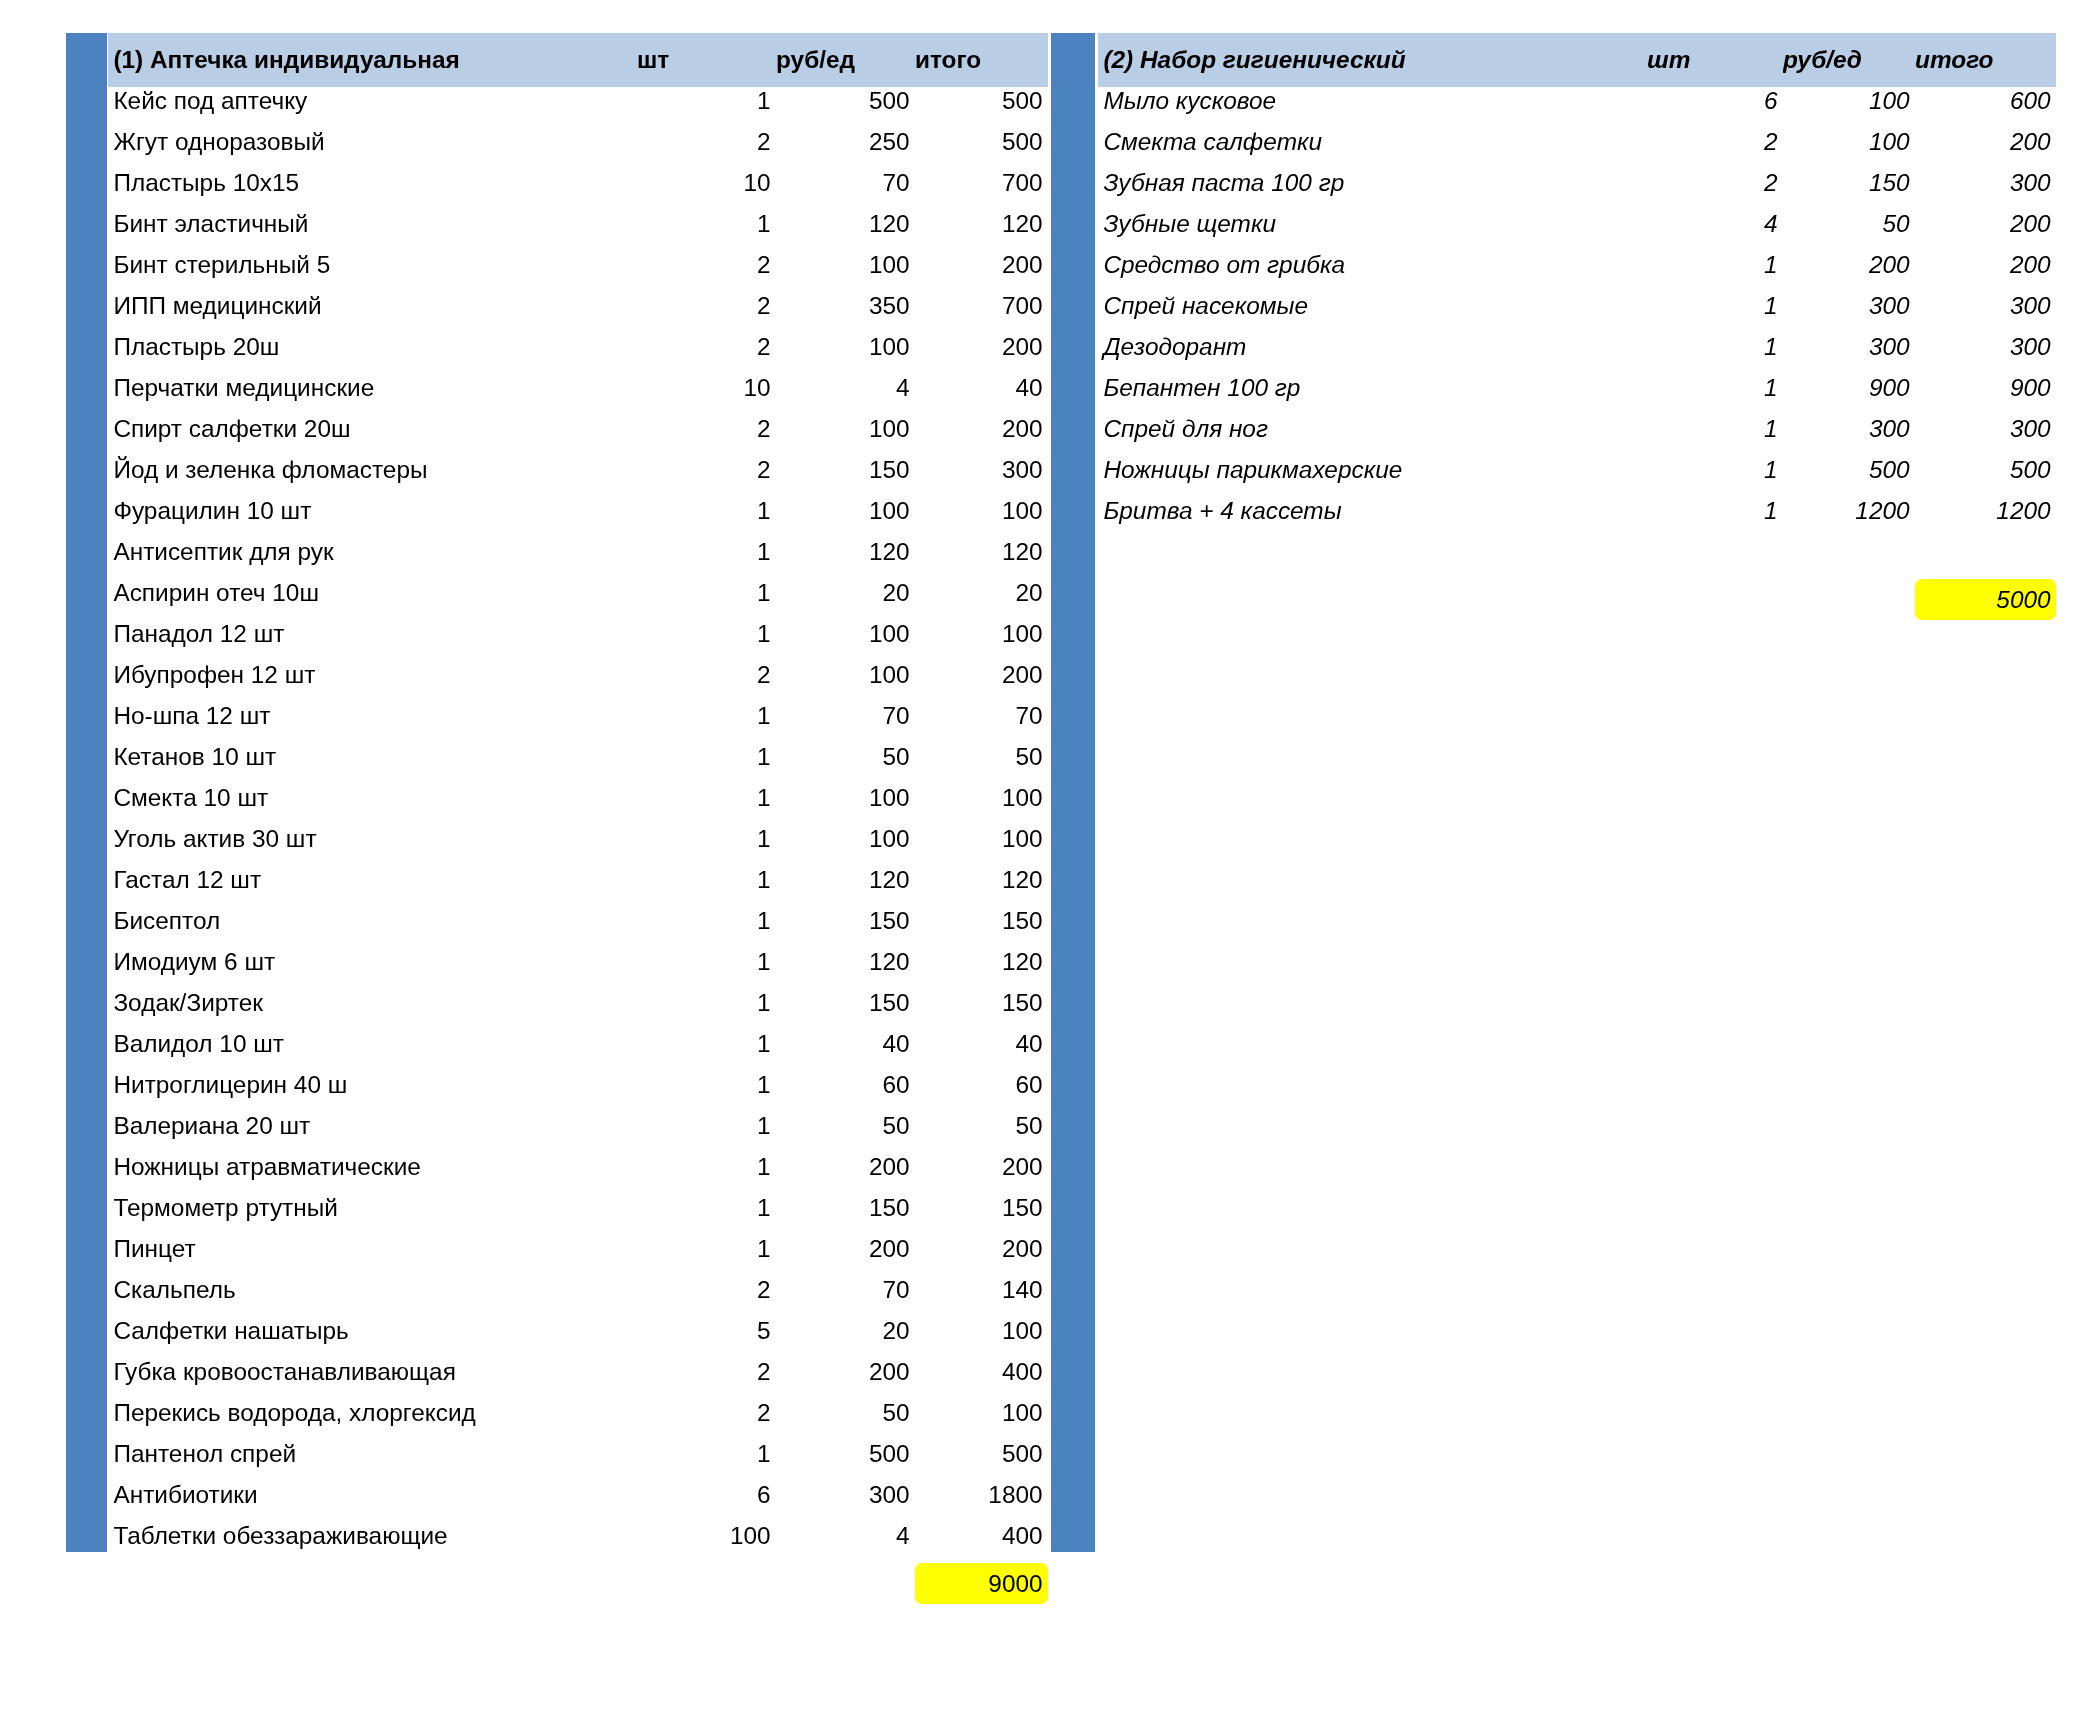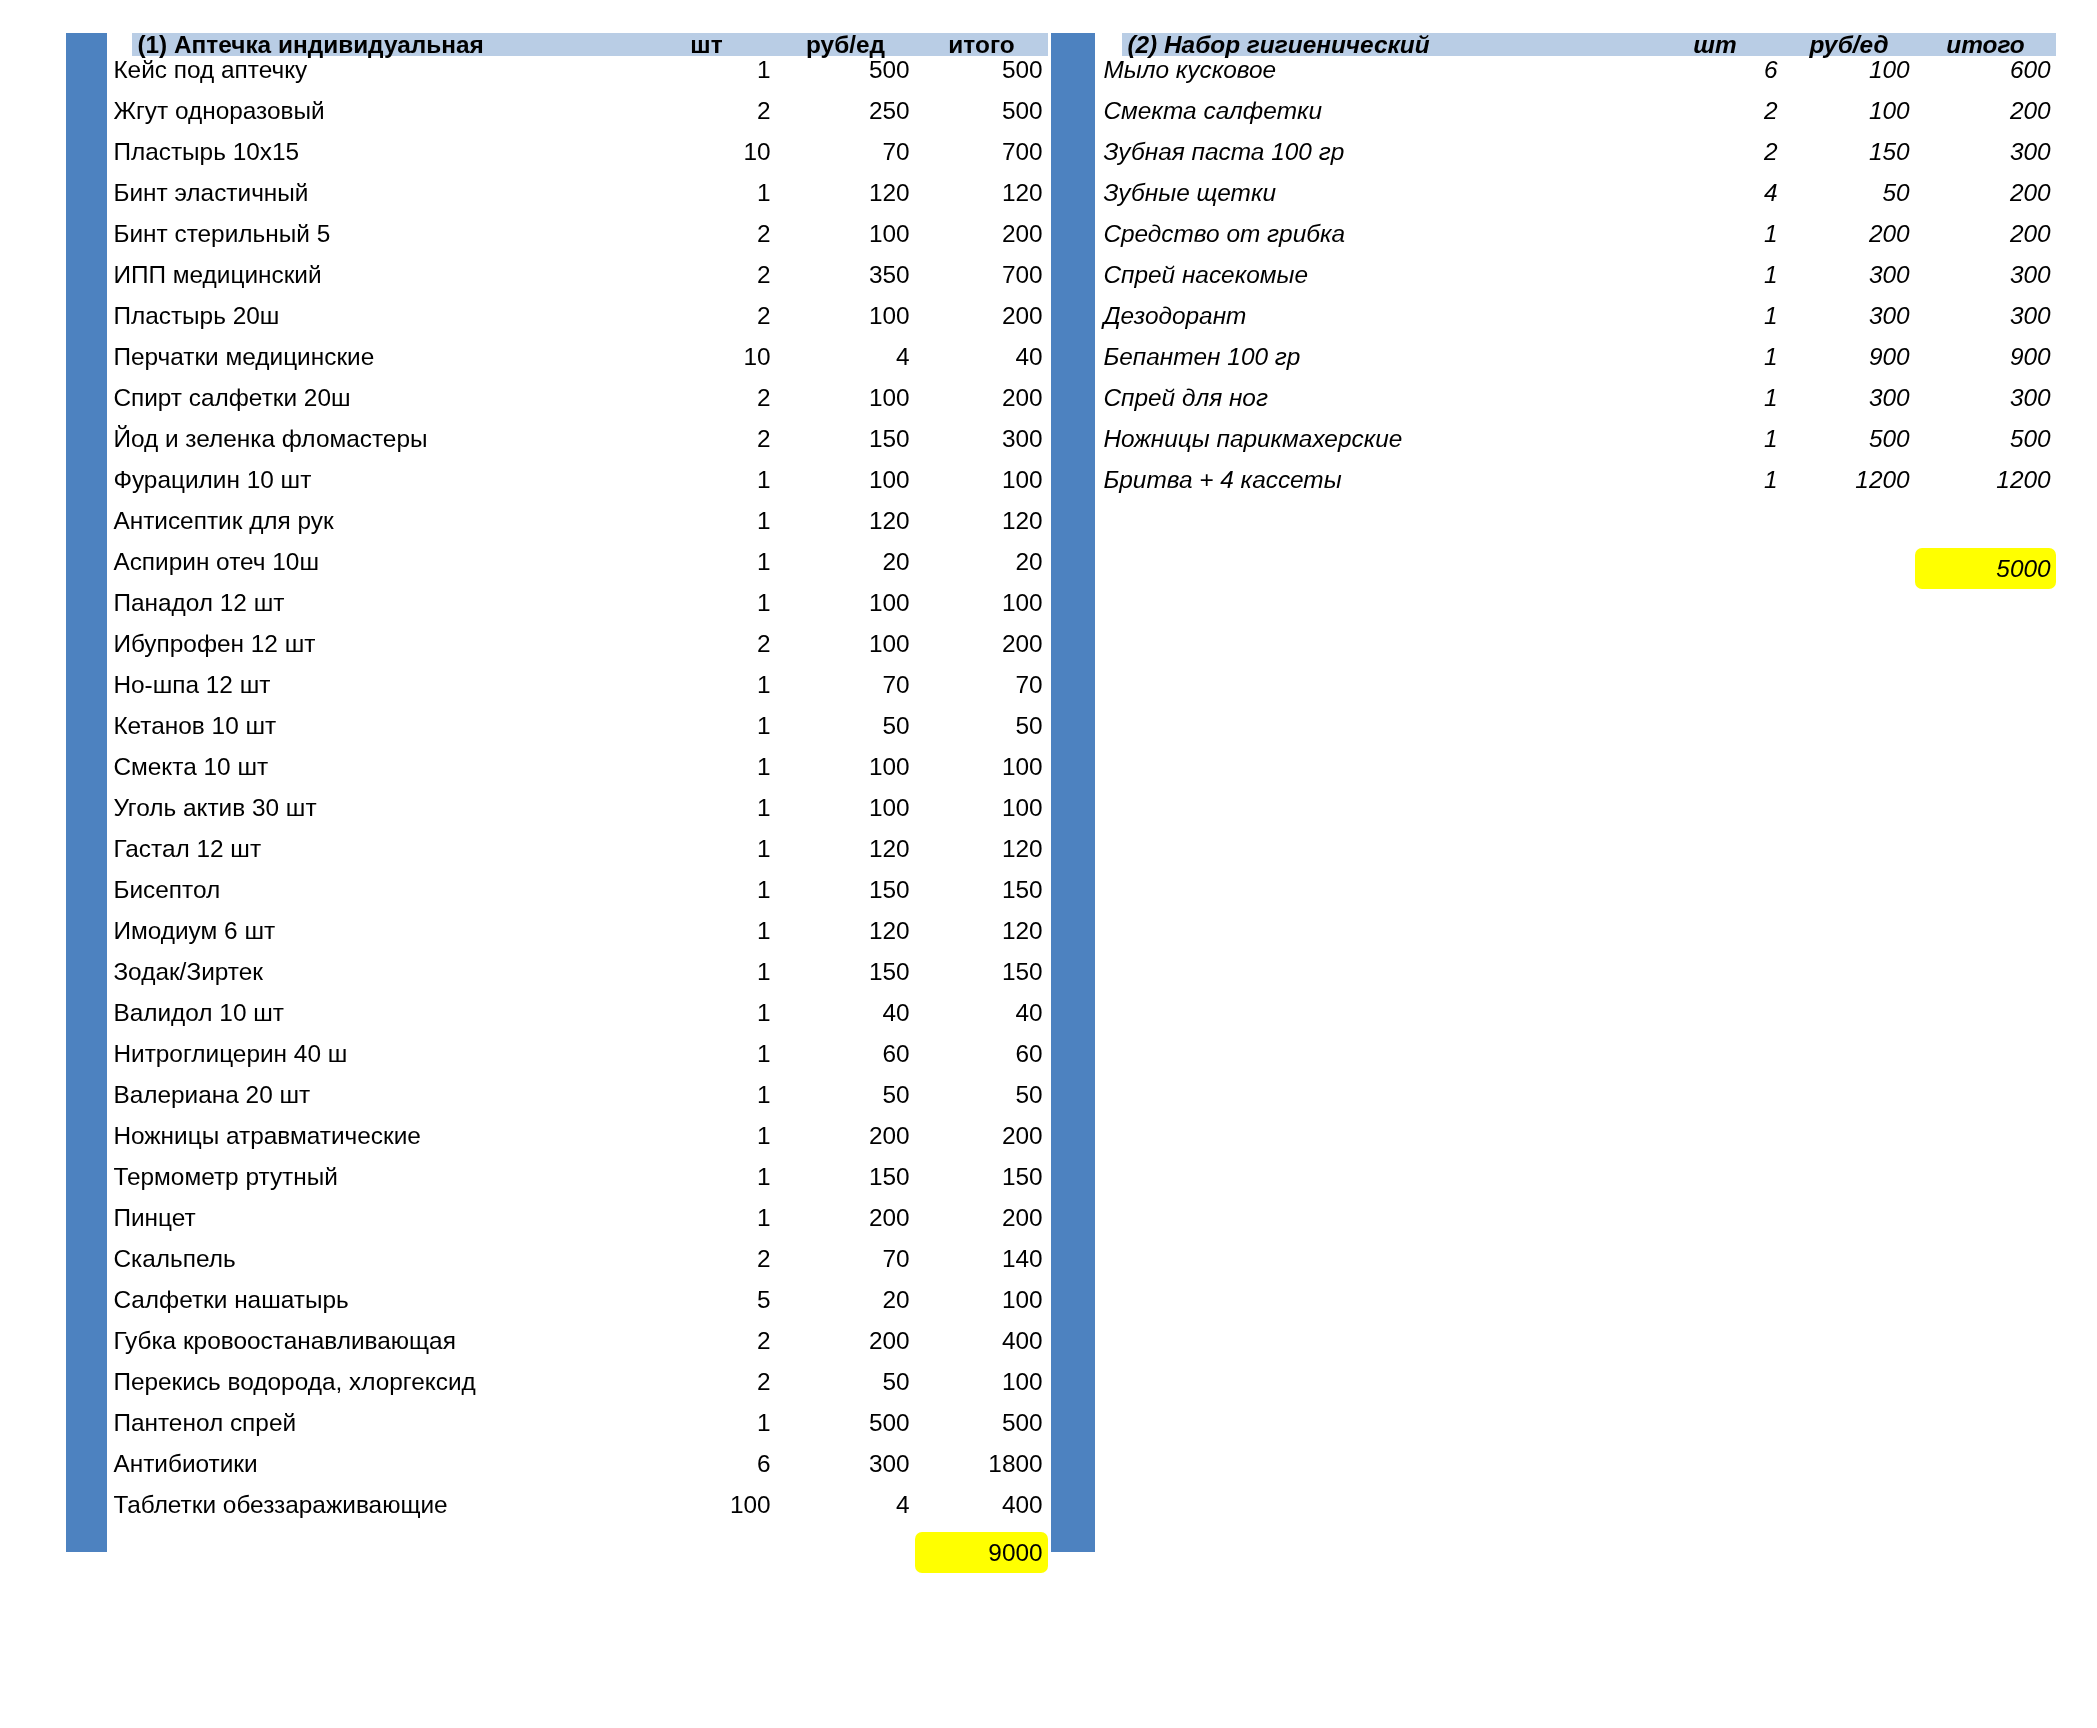--- a/index.html
+++ b/index.html
@@ -13,28 +13,28 @@
   }
   .vbar { position: absolute; top: 33px; height: 1519px; background: #4d82c0; }
   #bar-left { left: 66px; width: 41px; }
   #bar-mid  { left: 1051px; width: 44px; }
 
   .tablewrap { position: absolute; top: 33px; }
   #table1 { left: 108px;  width: 940px; }
   #table2 { left: 1098px; width: 958px; font-style: italic; }
 
   .thead {
-    display: flex; height: 23px; align-items: center;
-    background: #b9cde5; font-weight: bold; font-size: 24.4px; margin-left: 24px;
+    display: flex; height: 54px; align-items: center;
+    background: #b9cde5; font-weight: bold; font-size: 24.4px;
   }
   .row { display: flex; height: 41px; font-size: 24.4px; }
   .cell { box-sizing: border-box; white-space: nowrap; overflow: hidden; }
   .cell.name { flex: 1 1 auto; padding-left: 5.4px; text-align: left; }
   .cell.num  { text-align: right; padding-right: 5.4px; }
-  .thead .cell.num { text-align: center; padding-right: 0; }
+  .thead .cell.num { text-align: left; padding-right: 0; }
 
   #table1 .cell:nth-child(2) { width: 139px; }
   #table1 .cell:nth-child(3) { width: 139px; }
   #table1 .cell:nth-child(4) { width: 133px; }
   #table2 .cell:nth-child(2) { width: 136px; }
   #table2 .cell:nth-child(3) { width: 132px; }
   #table2 .cell:nth-child(4) { width: 141px; }
 
   .spacer-row { height: 41px; }
   .total-row { display: flex; height: 41px; font-size: 24.4px; }

